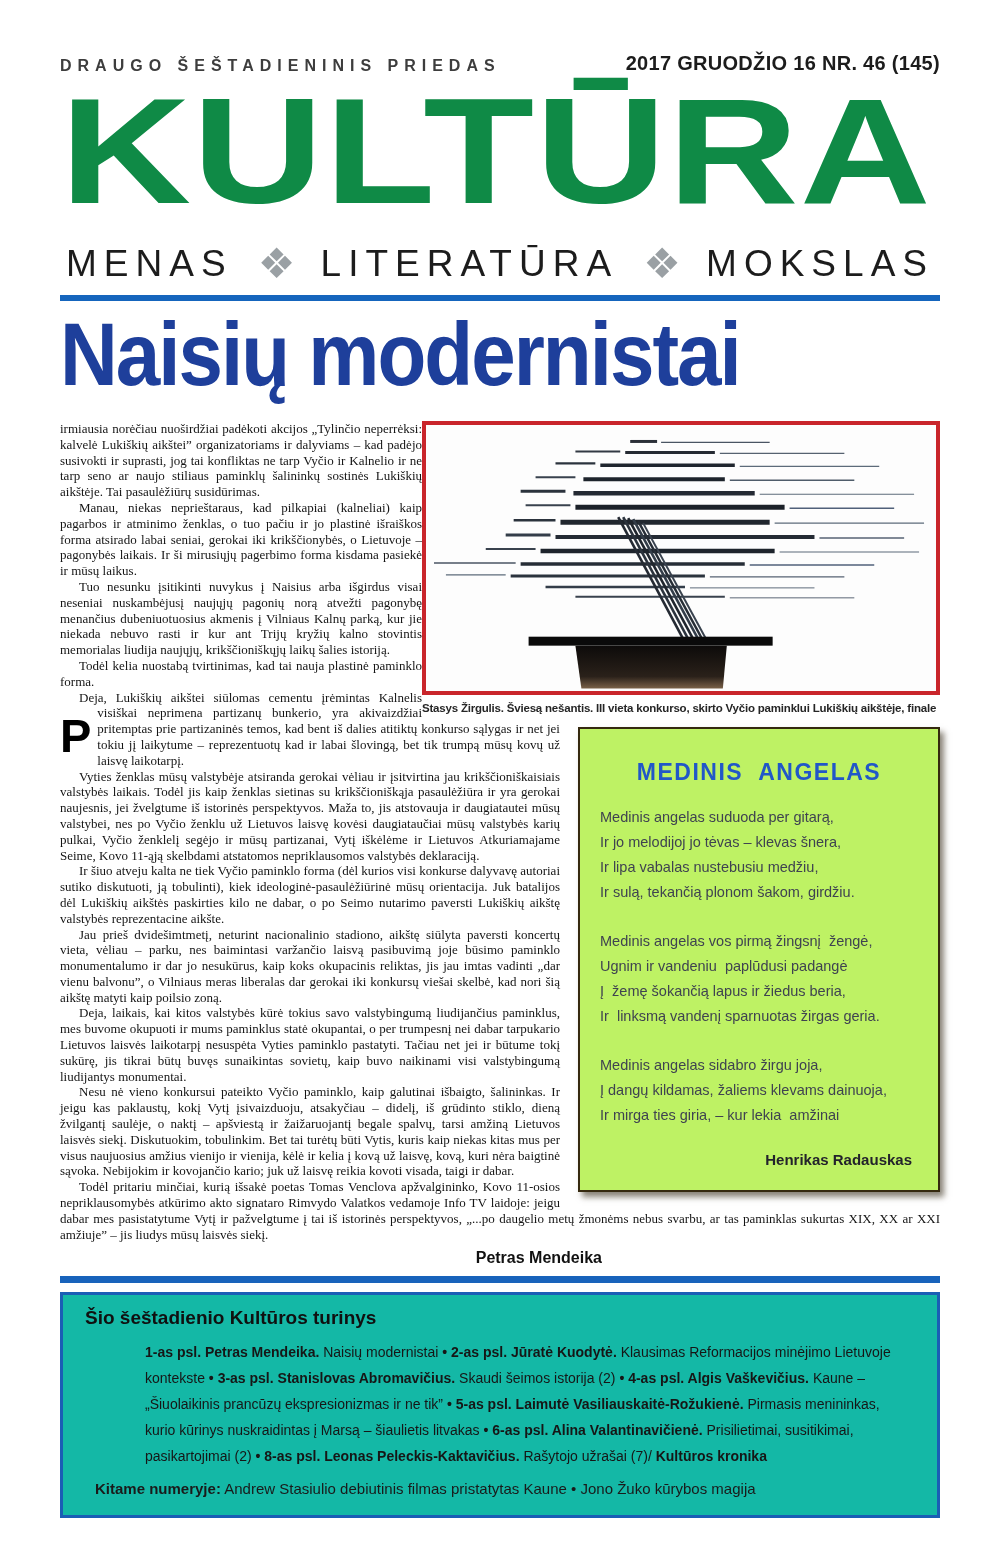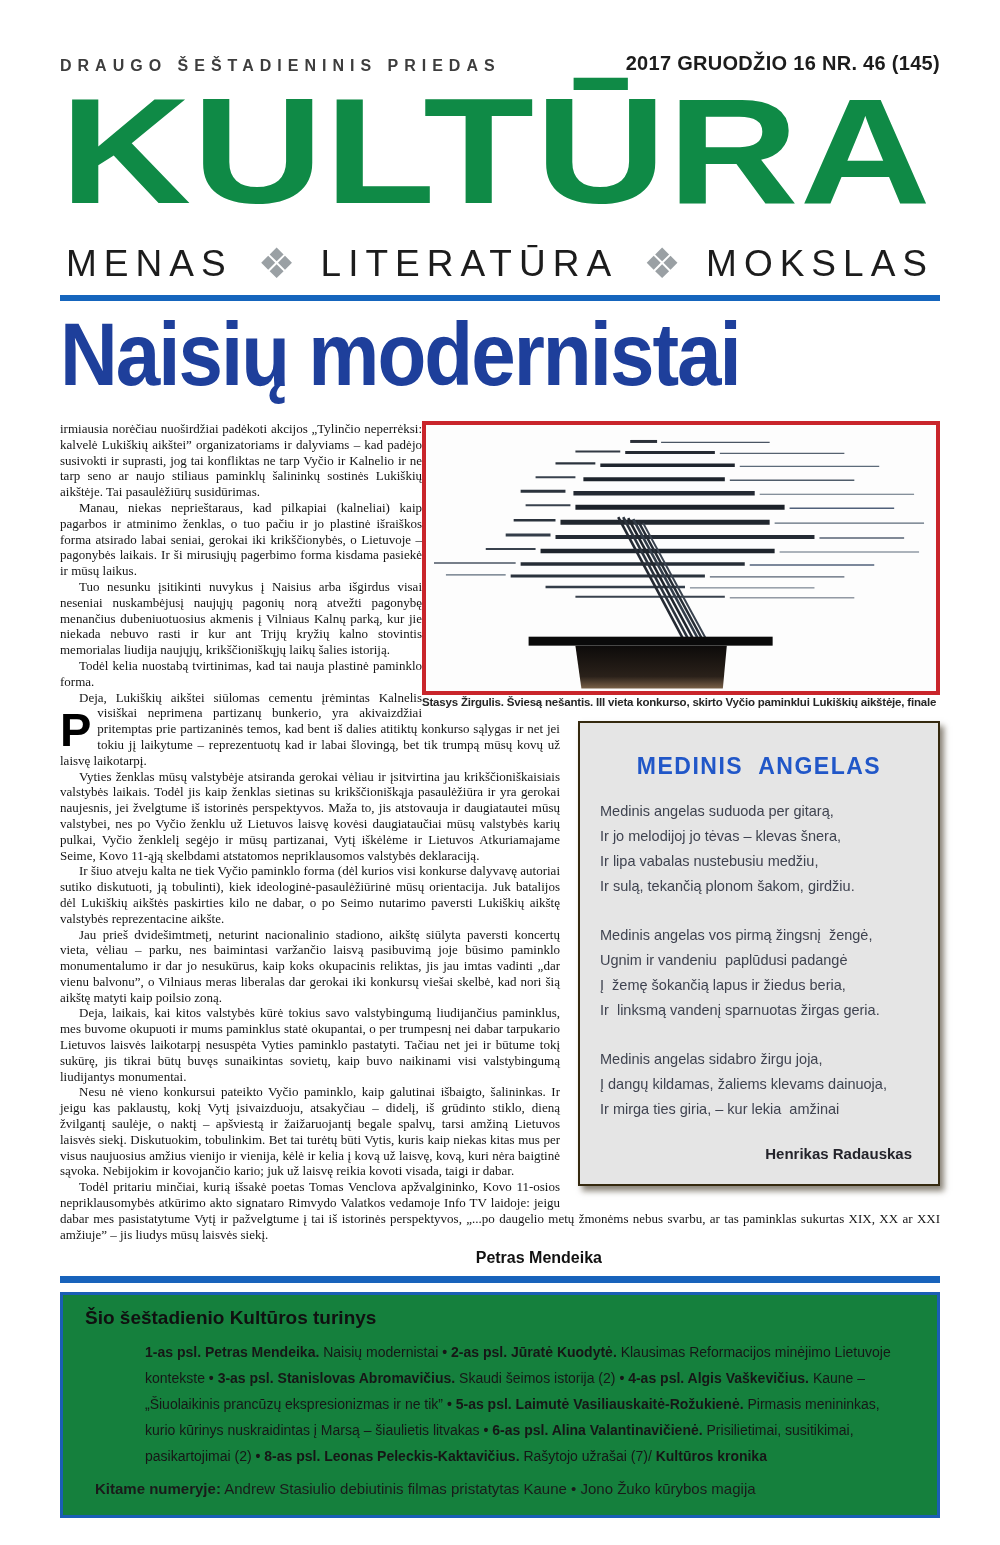--- a/index.html
+++ b/index.html
@@ -30,39 +30,39 @@
   .dropcap{float:left;font-family:"Liberation Sans",sans-serif;font-weight:bold;
     font-size:47px;line-height:38px;padding:2px 6px 0 0;color:#000;}
   .byline{width:542px;text-align:right;font-family:"Liberation Sans",sans-serif;
     font-weight:bold;font-size:16px;margin-top:8px !important;text-indent:0 !important;color:#111;}
 
   
   .float-img{float:right;width:518px;margin:2px 0 10px 16px;}
   .img-frame{border:4px solid #c9252b;background:#fdfdfd;height:266px;overflow:hidden;}
   .img-frame svg{display:block;width:100%;height:100%;}
   .figcaption{font-family:"Liberation Sans",sans-serif;font-weight:bold;font-size:11.5px;
-    letter-spacing:-0.2px;color:#262626;text-align:left;line-height:14px;}
+    letter-spacing:-0.2px;color:#262626;margin-top:6px;text-align:left;line-height:14px;}
 
   
   .poem-box{float:right;clear:right;width:318px;margin:12px 0 14px 18px;
-    background:#e5e5e5;border:2px solid #35290f;box-shadow:4px 5px 6px rgba(40,30,10,.55);
+    background:#bef264;border:2px solid #35290f;box-shadow:4px 5px 6px rgba(40,30,10,.55);
     padding:30px 20px 22px 20px;font-family:"Liberation Sans",sans-serif;text-align:left;}
   .poem-title{margin:6px 0 24px 0;text-align:center;font-size:23px;font-weight:bold;
     color:#2157c8;letter-spacing:1.5px;word-spacing:8px;}
   .poem-stanza{margin:0 0 24px 0;}
   .poem-line{margin:0;text-indent:0 !important;font-size:14.5px;line-height:25px;
     color:#3f4350;white-space:pre-wrap;text-align:left;}
   .poem-author{text-align:right;font-weight:bold;font-size:15px;color:#23232b;
     padding-right:6px;margin-top:14px;}
 
   .clear{clear:both;}
   .rule-blue2{height:7px;background:#1863bb;margin:10px 0 9px 0;}
 
   
-  .toc-box{border:3px solid #1a5eb5;background:#15803d;padding:12px 22px 14px 22px;}
+  .toc-box{border:3px solid #1a5eb5;background:#14b8a6;padding:12px 22px 14px 22px;}
   .toc-title{margin:0 0 10px 0;font-size:19px;font-weight:bold;color:#101010;}
   .toc-body{margin:0;padding:0 4px 0 60px;font-size:14px;line-height:26px;color:#161616;text-align:left;}
   .toc-body .b, .toc-next .b{font-weight:bold;}
   .toc-body .bull{font-weight:bold;}
   .toc-next{margin:8px 0 0 0;padding-left:10px;font-size:15px;line-height:24px;}
 </style>
 </head>
 <body>
 
 <div class="page">

